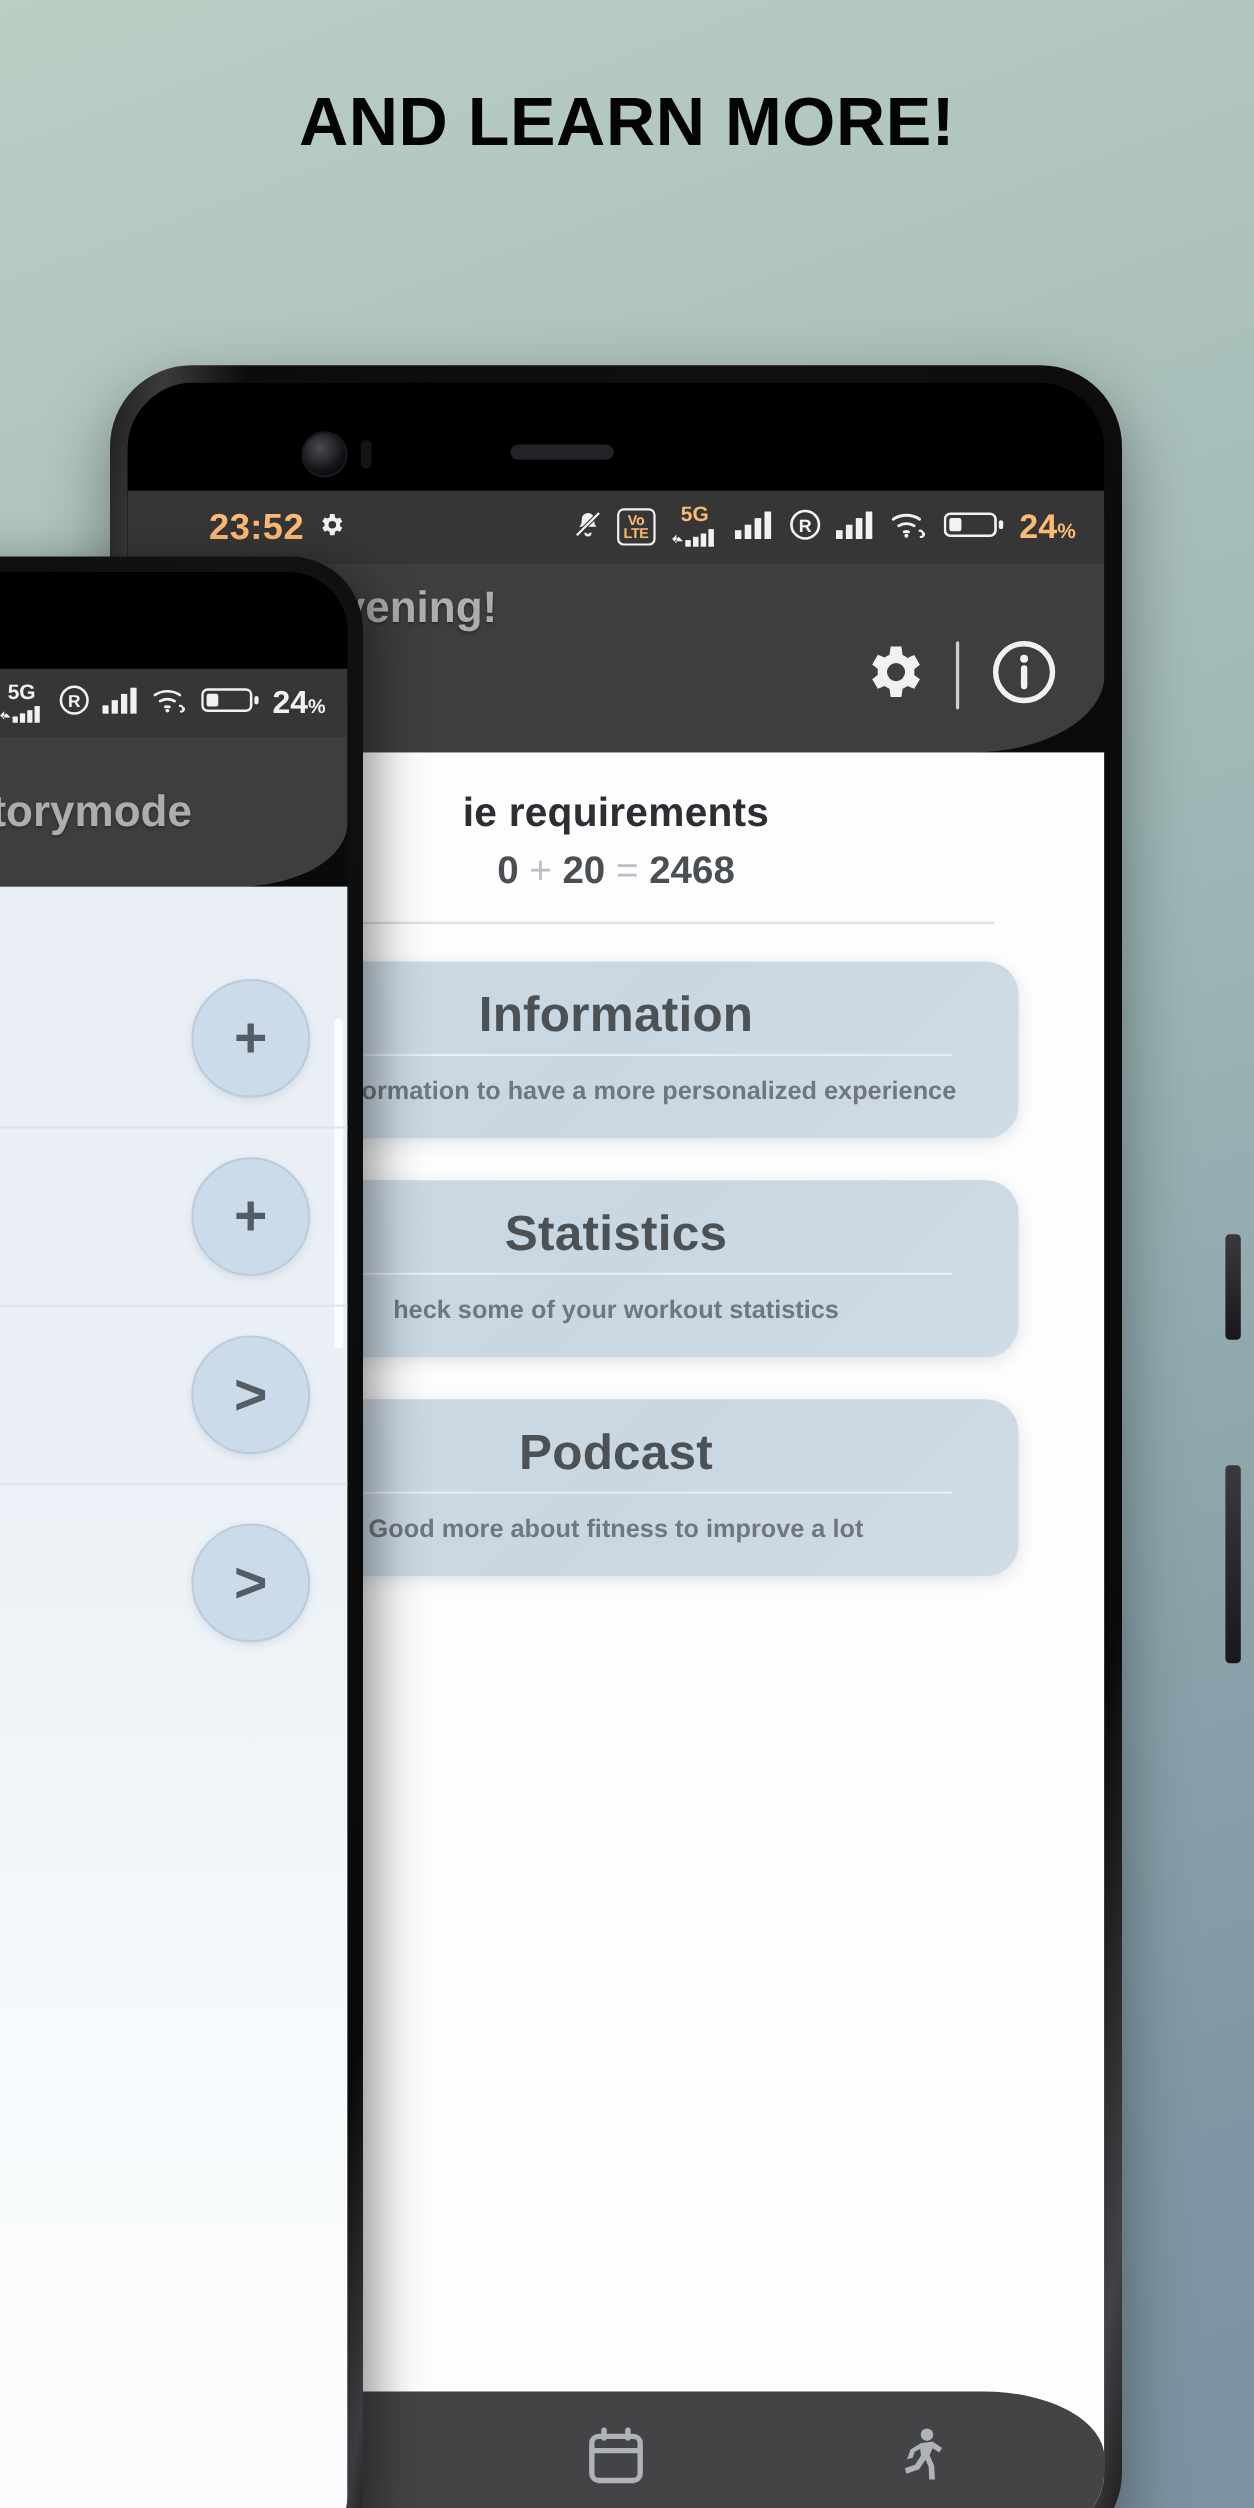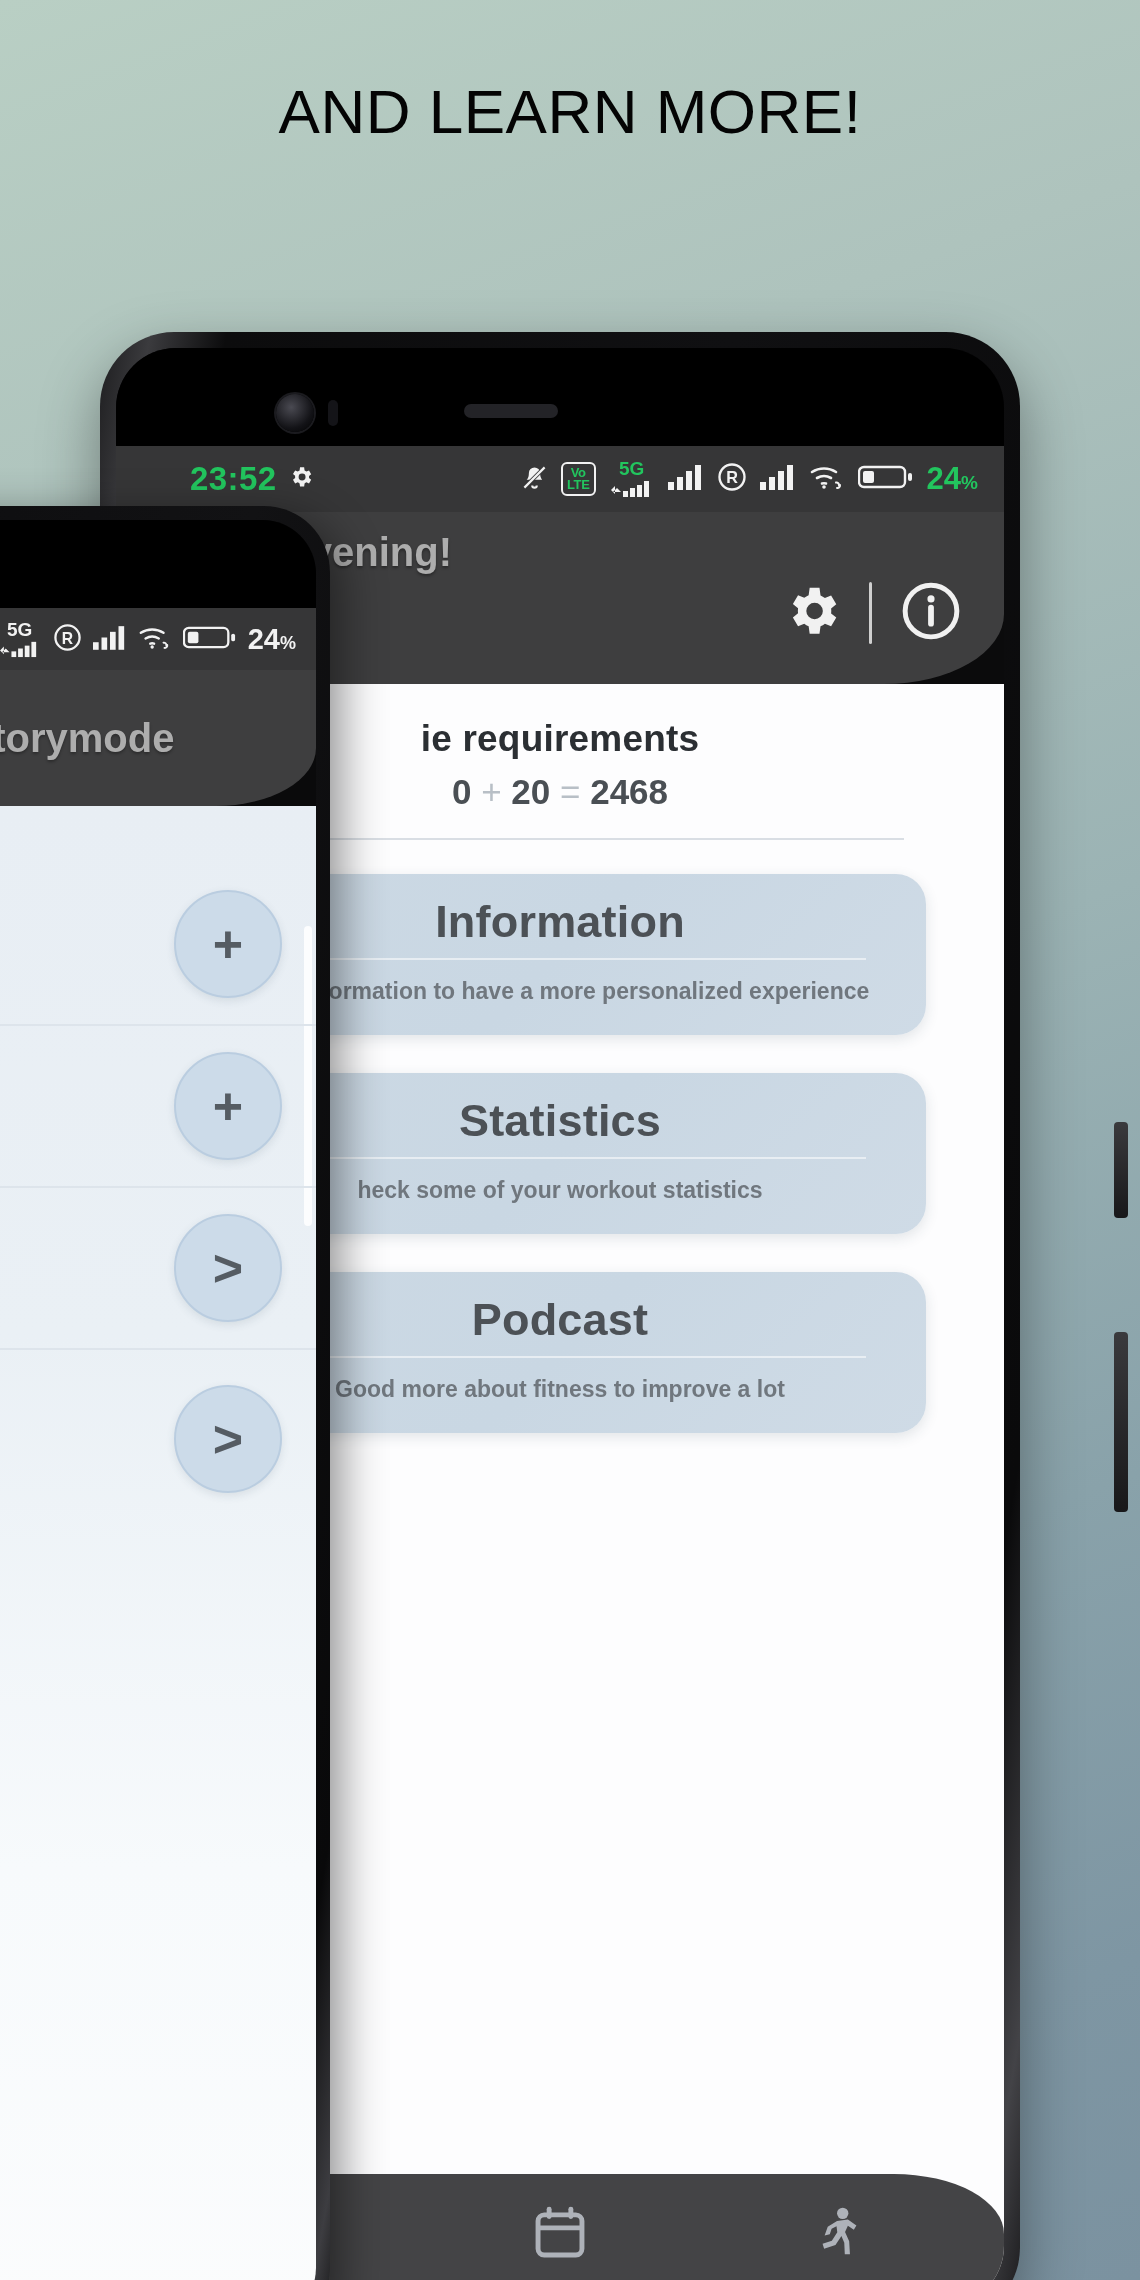--- a/index.html
+++ b/index.html
@@ -23,21 +23,21 @@
     position: absolute; inset: 0;
     background: radial-gradient(ellipse at 30% 40%, rgba(222,196,170,.55), rgba(90,66,52,0) 65%);
   }
 
   
   .headline {
     position: absolute;
     top: 76px; left: 0; width: 100%;
     text-align: center;
     font-size: 62px;
-    font-weight: 400;
+    font-weight: 700;
     letter-spacing: 0.5px;
     color: #040404;
     font-family: "Liberation Sans", sans-serif;
   }
 
   
   .phone-a {
     position: absolute;
     left: 100px; top: 332px;
     width: 920px; height: 1990px;
@@ -83,21 +83,21 @@
     width: 94px; height: 14px; border-radius: 8px;
     background: #232327;
   }
 
   
   .statusbar {
     position: absolute; top: 98px; left: 0; width: 100%;
     height: 66px;
     background: #363637;
     display: flex; align-items: center;
-    color: #22c55e;
+    color: #fdba74;
     padding: 0 26px;
   }
   .sb-left { display: flex; align-items: center; gap: 12px; margin-left: 48px; }
   .sb-time { font-size: 33px; font-weight: 700; letter-spacing: .4px; }
   .sb-right { margin-left: auto; display: flex; align-items: center; gap: 13px; }
   .sb-batt-pct { font-size: 31px; font-weight: 700; }
   .sb-batt-pct small { font-size: 19px; font-weight: 700; }
 
   .volte {
     border: 2.5px solid #f2f2f2; border-radius: 6px;

